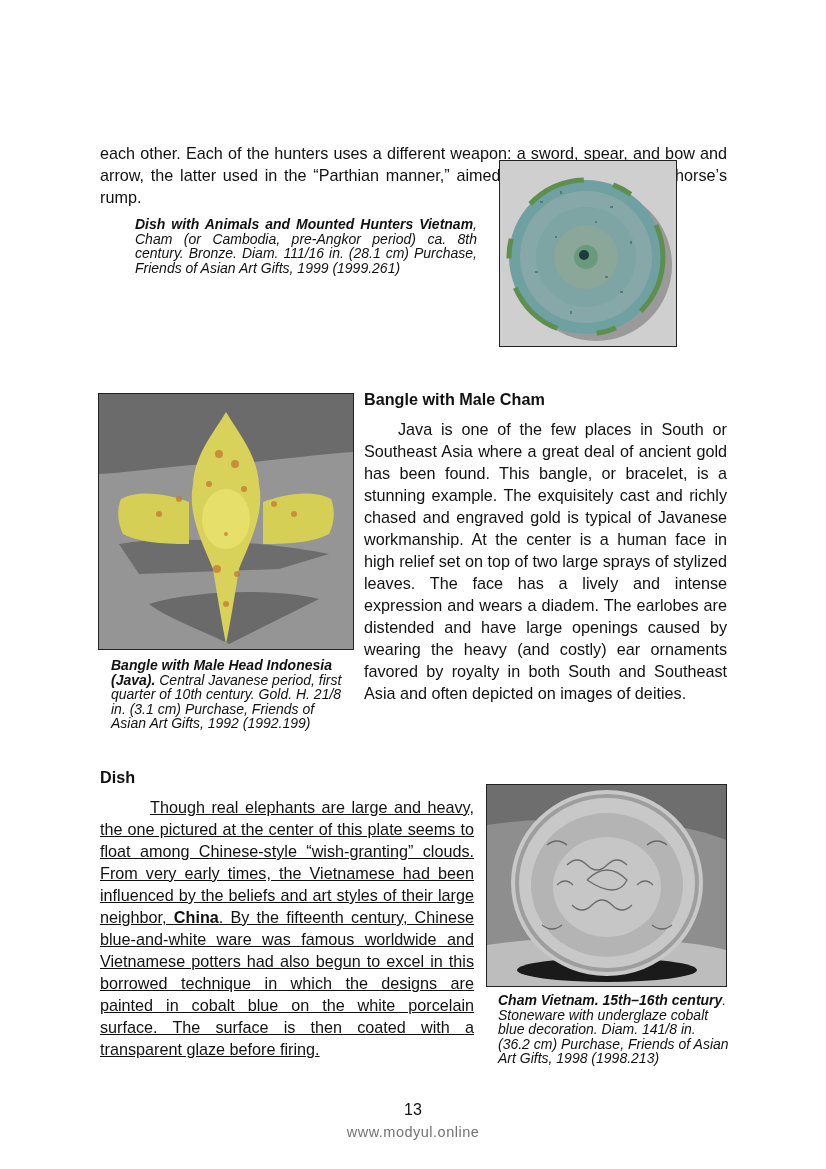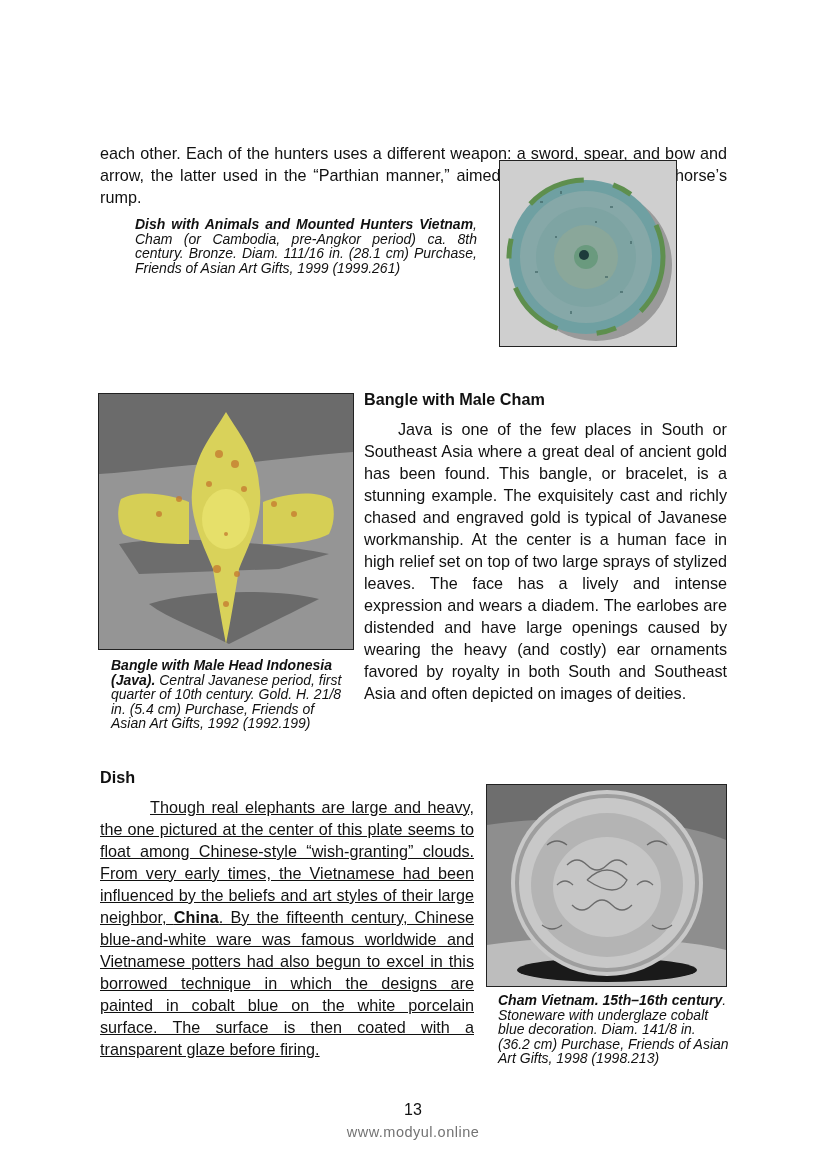--- a/index.html
+++ b/index.html
@@ -70,21 +70,21 @@
         <circle cx="195" cy="120" r="3"></circle>
         <circle cx="127" cy="210" r="3"></circle>
       <circle cx="80" cy="105" r="3"></circle>
         <circle cx="175" cy="110" r="3"></circle>
         <circle cx="127" cy="140" r="2"></circle>
     </g>
   </svg>
 </div>
 
 <div class="abs caption" style="left:111px; top:658px; width:232px;">
-  <b>Bangle with Male Head Indonesia (Java).</b><span> Central Javanese period, first quarter of 10th century. Gold. H. 21/8 in. (5.4 cm) Purchase, Friends of Asian Art Gifts, 1992  (1992.199)</span>
+  <b>Bangle with Male Head Indonesia (Java).</b><span> Central Javanese period, first quarter of 10th century. Gold. H. 21/8 in. (3.1 cm) Purchase, Friends of Asian Art Gifts, 1992  (1992.199)</span>
 </div>
 
 <div class="abs heading" style="left:364px; top:388px; width:362px;">Bangle with Male Cham</div>
 <div class="abs body-text indent" style="left:364px; top:418px; width:363px;">Java is one of the few places in South or Southeast Asia where a great deal of ancient gold has been found. This bangle, or bracelet, is a stunning example. The exquisitely cast and richly chased and engraved gold is typical of Javanese workmanship. At the center is a human face in high relief set on top of two large sprays of stylized leaves. The face has a lively and intense expression and wears a diadem. The earlobes are distended and have large openings caused by wearing the heavy (and costly) ear ornaments favored by royalty in both South and Southeast Asia and often depicted on images of deities.</div>
 
 <div class="abs heading" style="left:100px; top:766px; width:200px;">Dish</div>
 
 <div class="abs body-text indent2" style="left:100px; top:796px; width:374px;"><span>Though real elephants are large and heavy, the one pictured at the center of this plate seems to float among Chinese-style “wish-granting” clouds. From very early times, the Vietnamese had been influenced by the beliefs and art styles of their large neighbor, </span><b>China</b><span>. By the fifteenth century, Chinese blue-and-white ware was famous worldwide and Vietnamese potters had also begun to excel in this borrowed technique in which the designs are painted in cobalt blue on the white porcelain surface. The surface is then coated with a transparent glaze before firing.</span></div>
 
 <div class="abs frame" style="left:486px; top:784px; width:241px; height:203px; background:#6e6e6e;">

